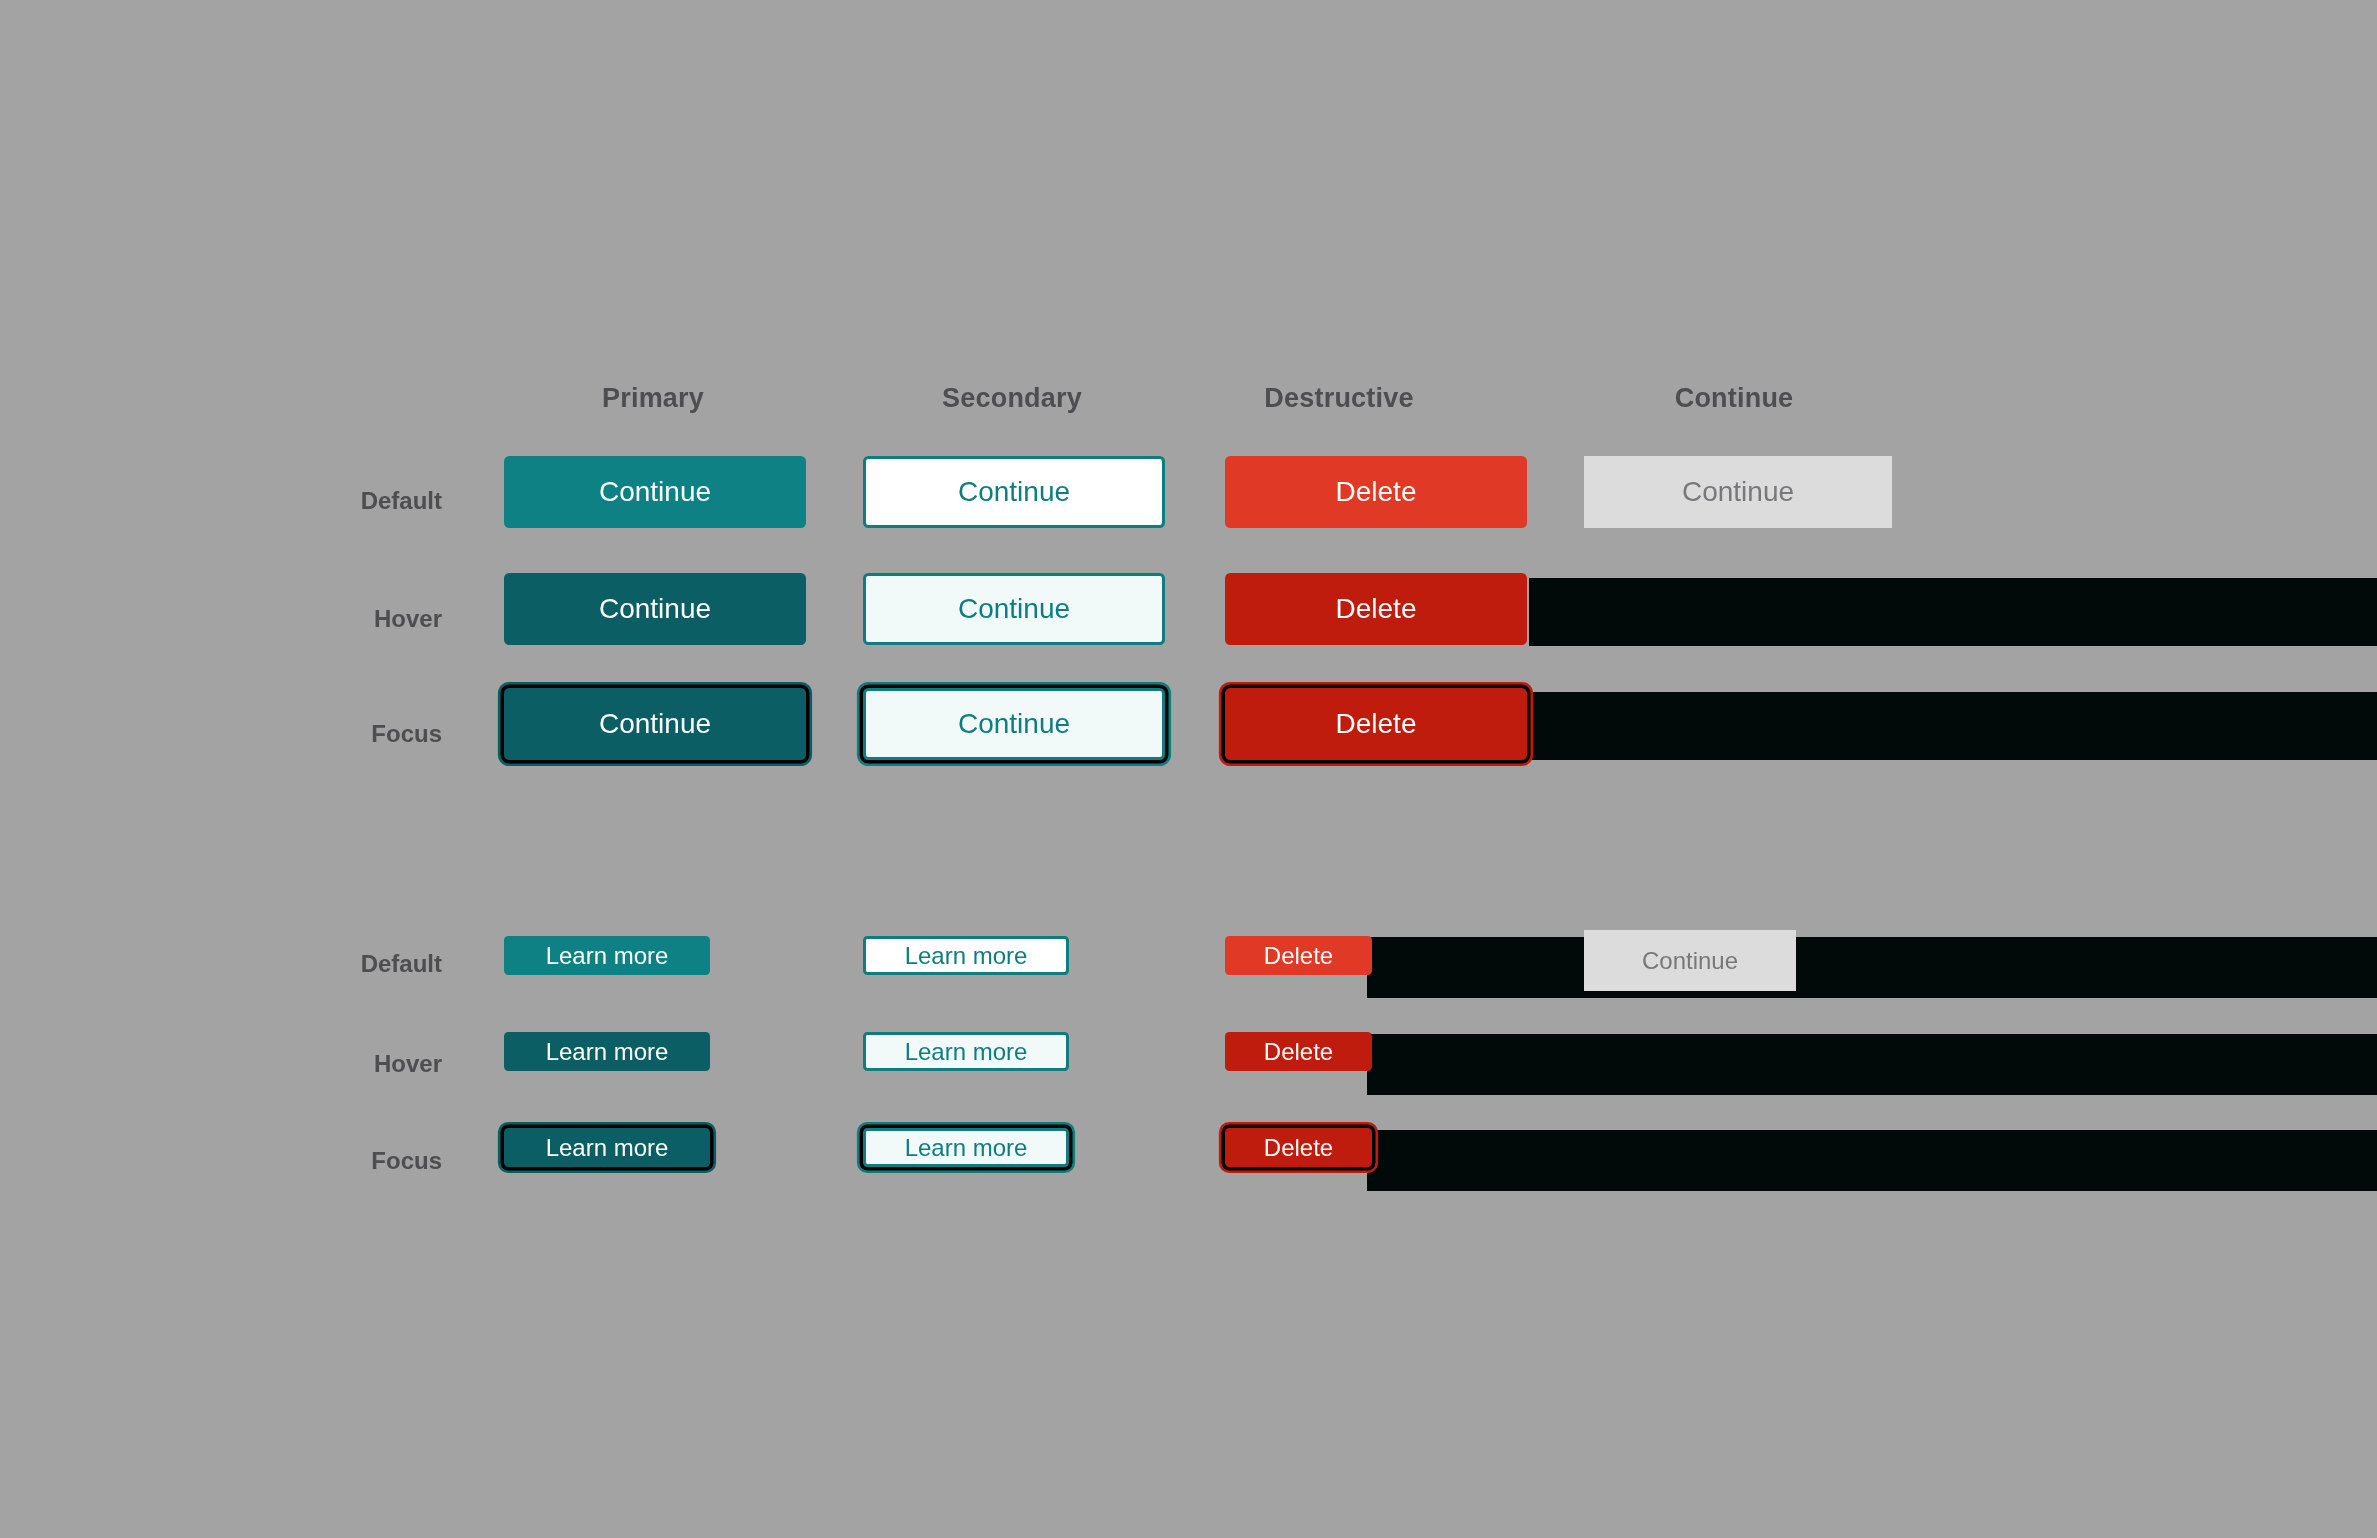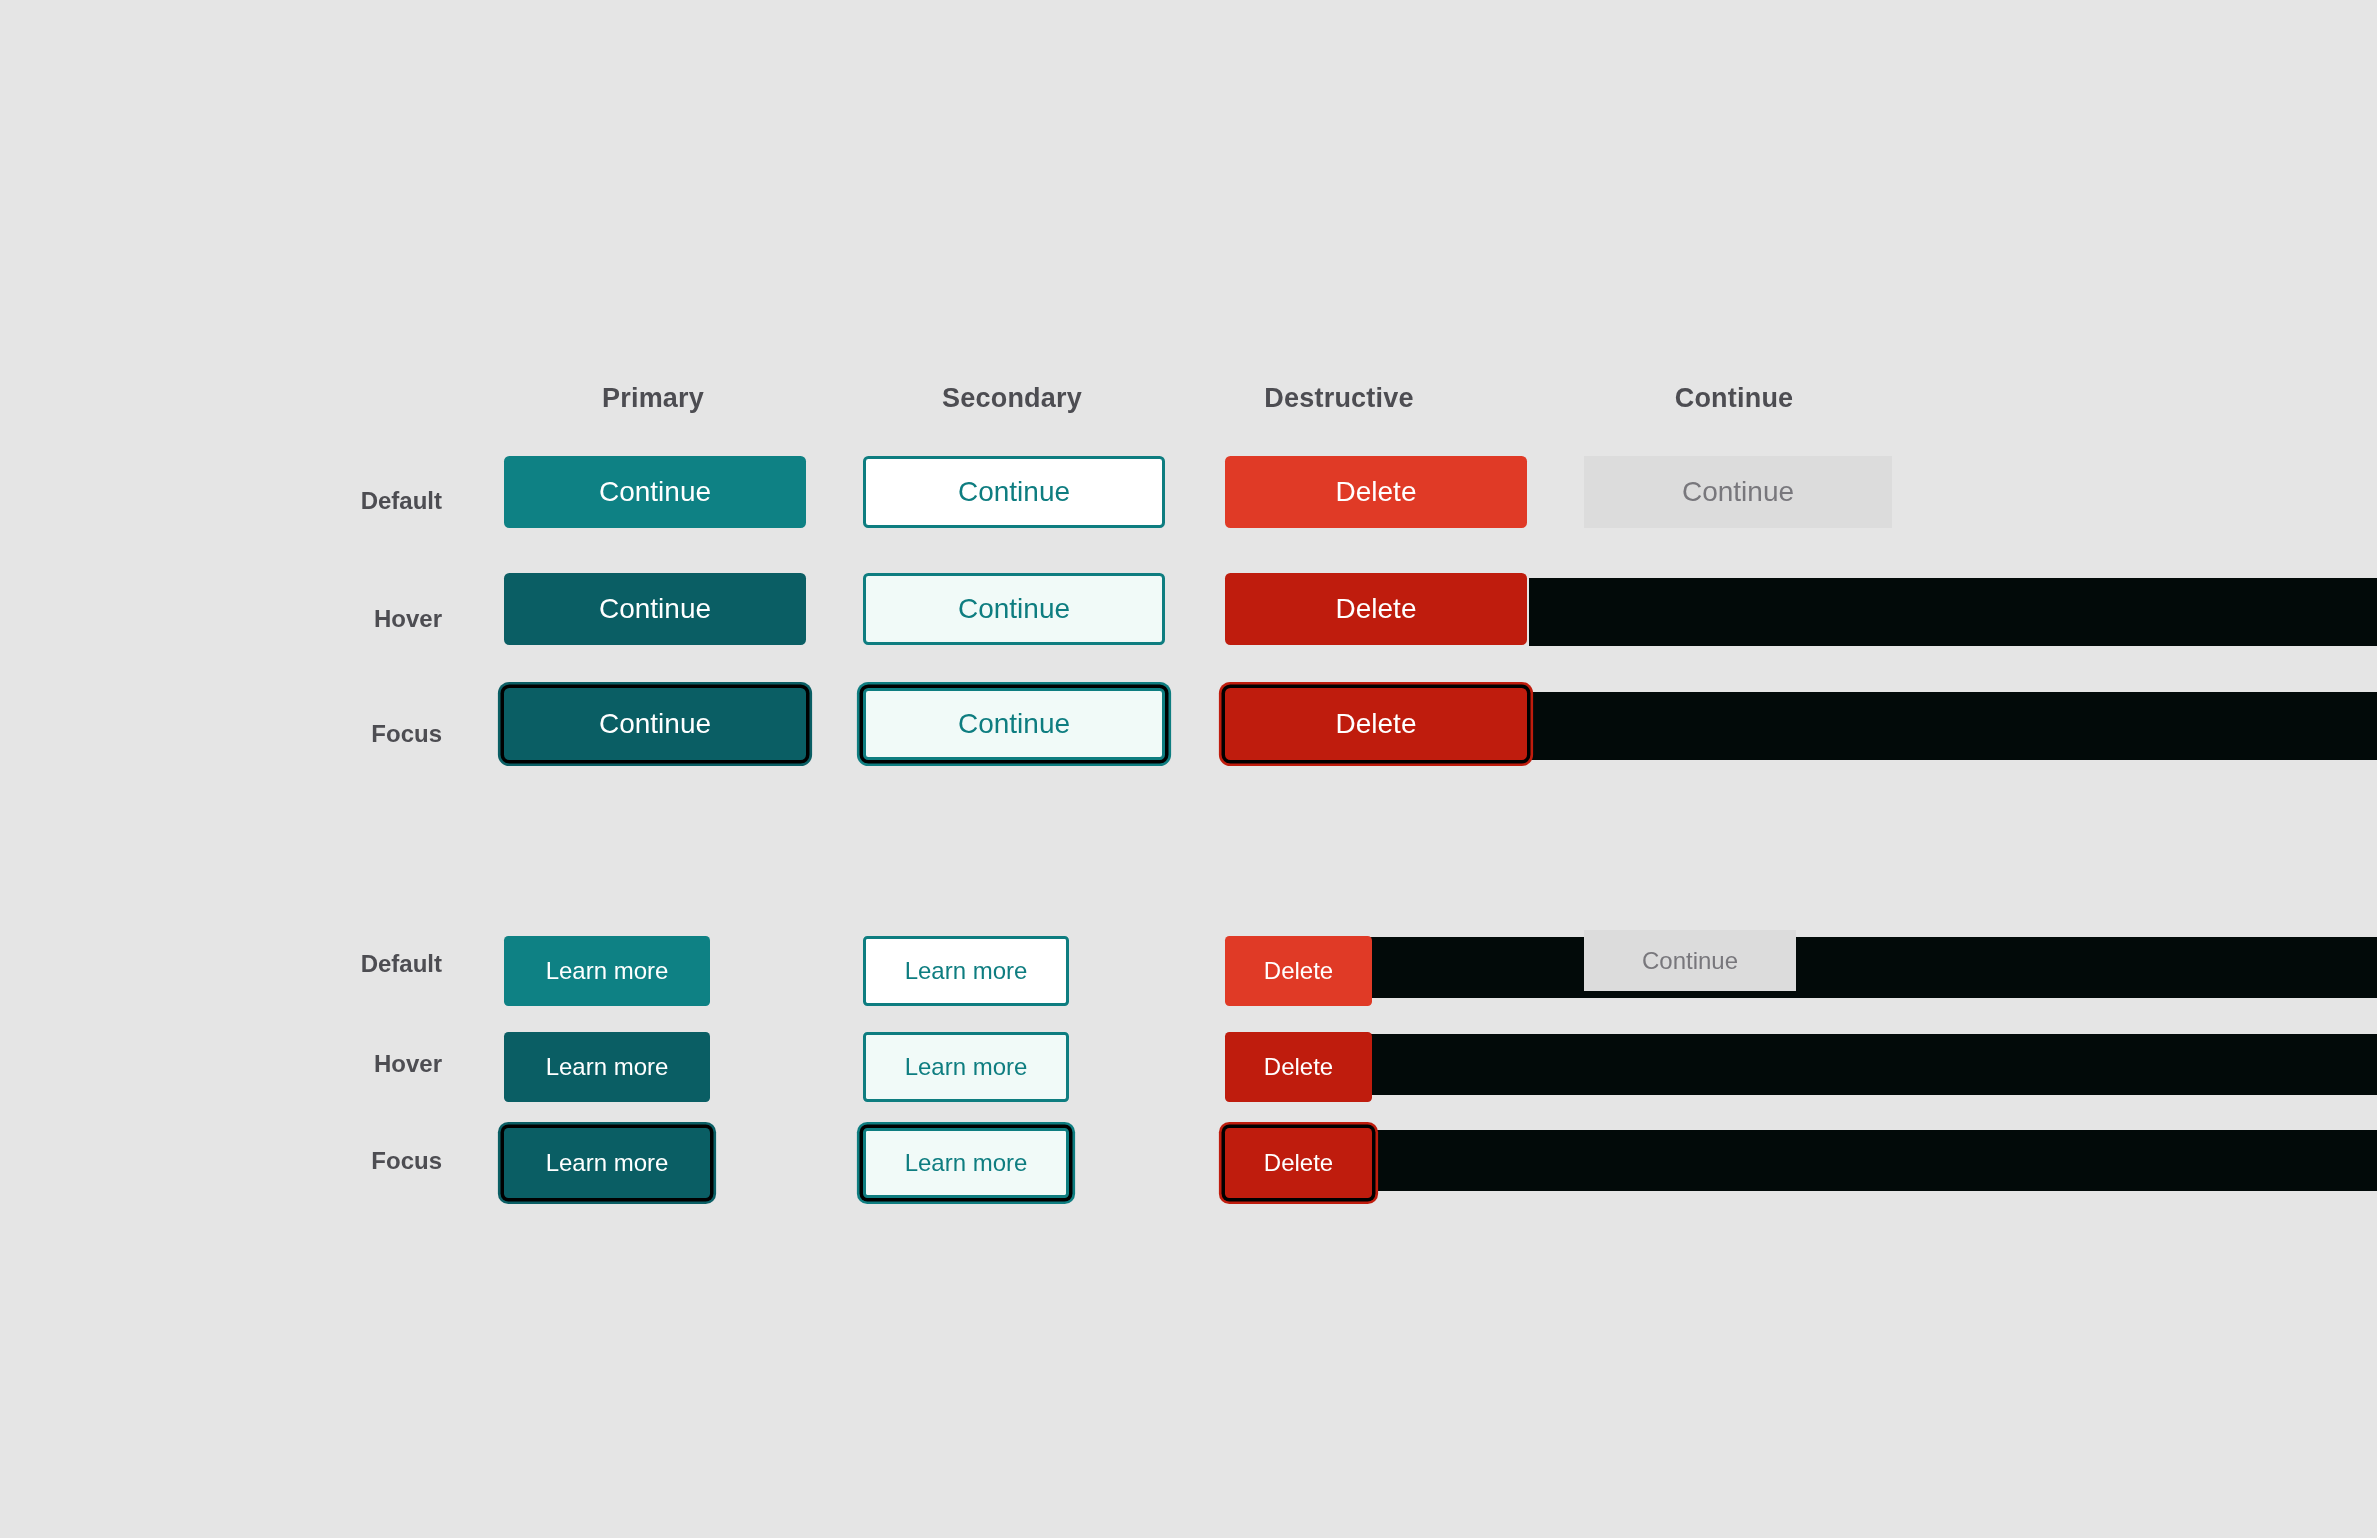--- a/index.html
+++ b/index.html
@@ -12,21 +12,21 @@
     height: 1538px;
     overflow: hidden;
     font-family: "Liberation Sans", sans-serif;
     -webkit-font-smoothing: antialiased;
   }
 
   #sheet {
     position: relative;
     width: 2377px;
     height: 1538px;
-    background: #e5e5e5;
+    background: #a3a3a3;
   }
 
   
   .col-header {
     position: absolute;
     color: #4d4d52;
     font-size: 27px;
     font-weight: 700;
     letter-spacing: 0.2px;
     text-align: center;
@@ -65,21 +65,21 @@
 
   
   .btn.size-lg {
     width: 302px;
     height: 72px;
     font-size: 28px;
     border-radius: 5.3px;
   }
   .btn.size-sm {
     width: 206px;
-    height: 70px;
+    height: 39px;
     font-size: 24px;
     border-radius: 4.4px;
   }
 
   
   .btn.primary.default {
     background: #0e8184;
     color: #ffffff;
   }
   .btn.primary.hover {

